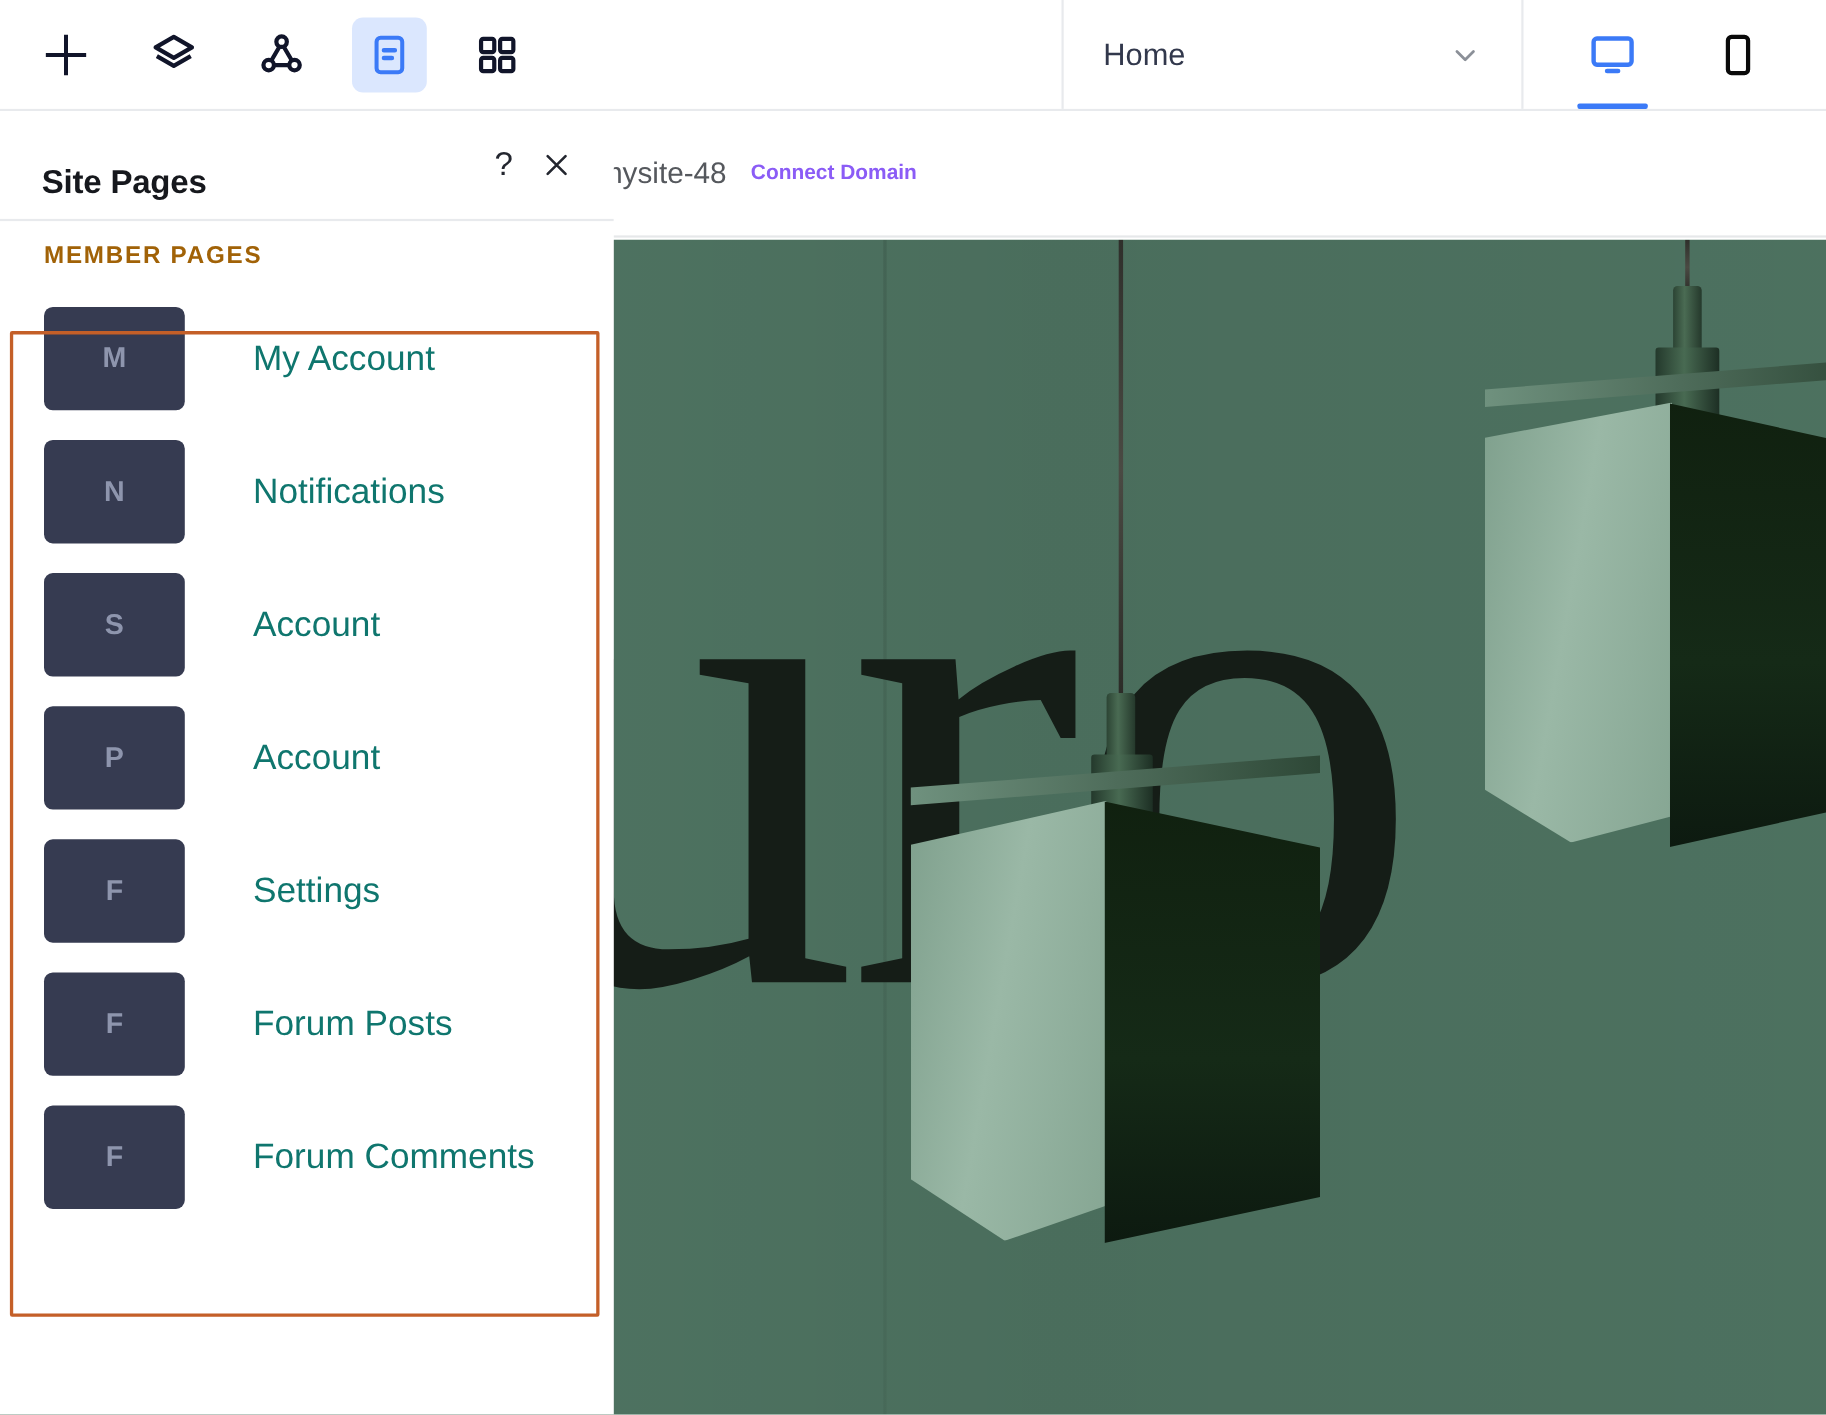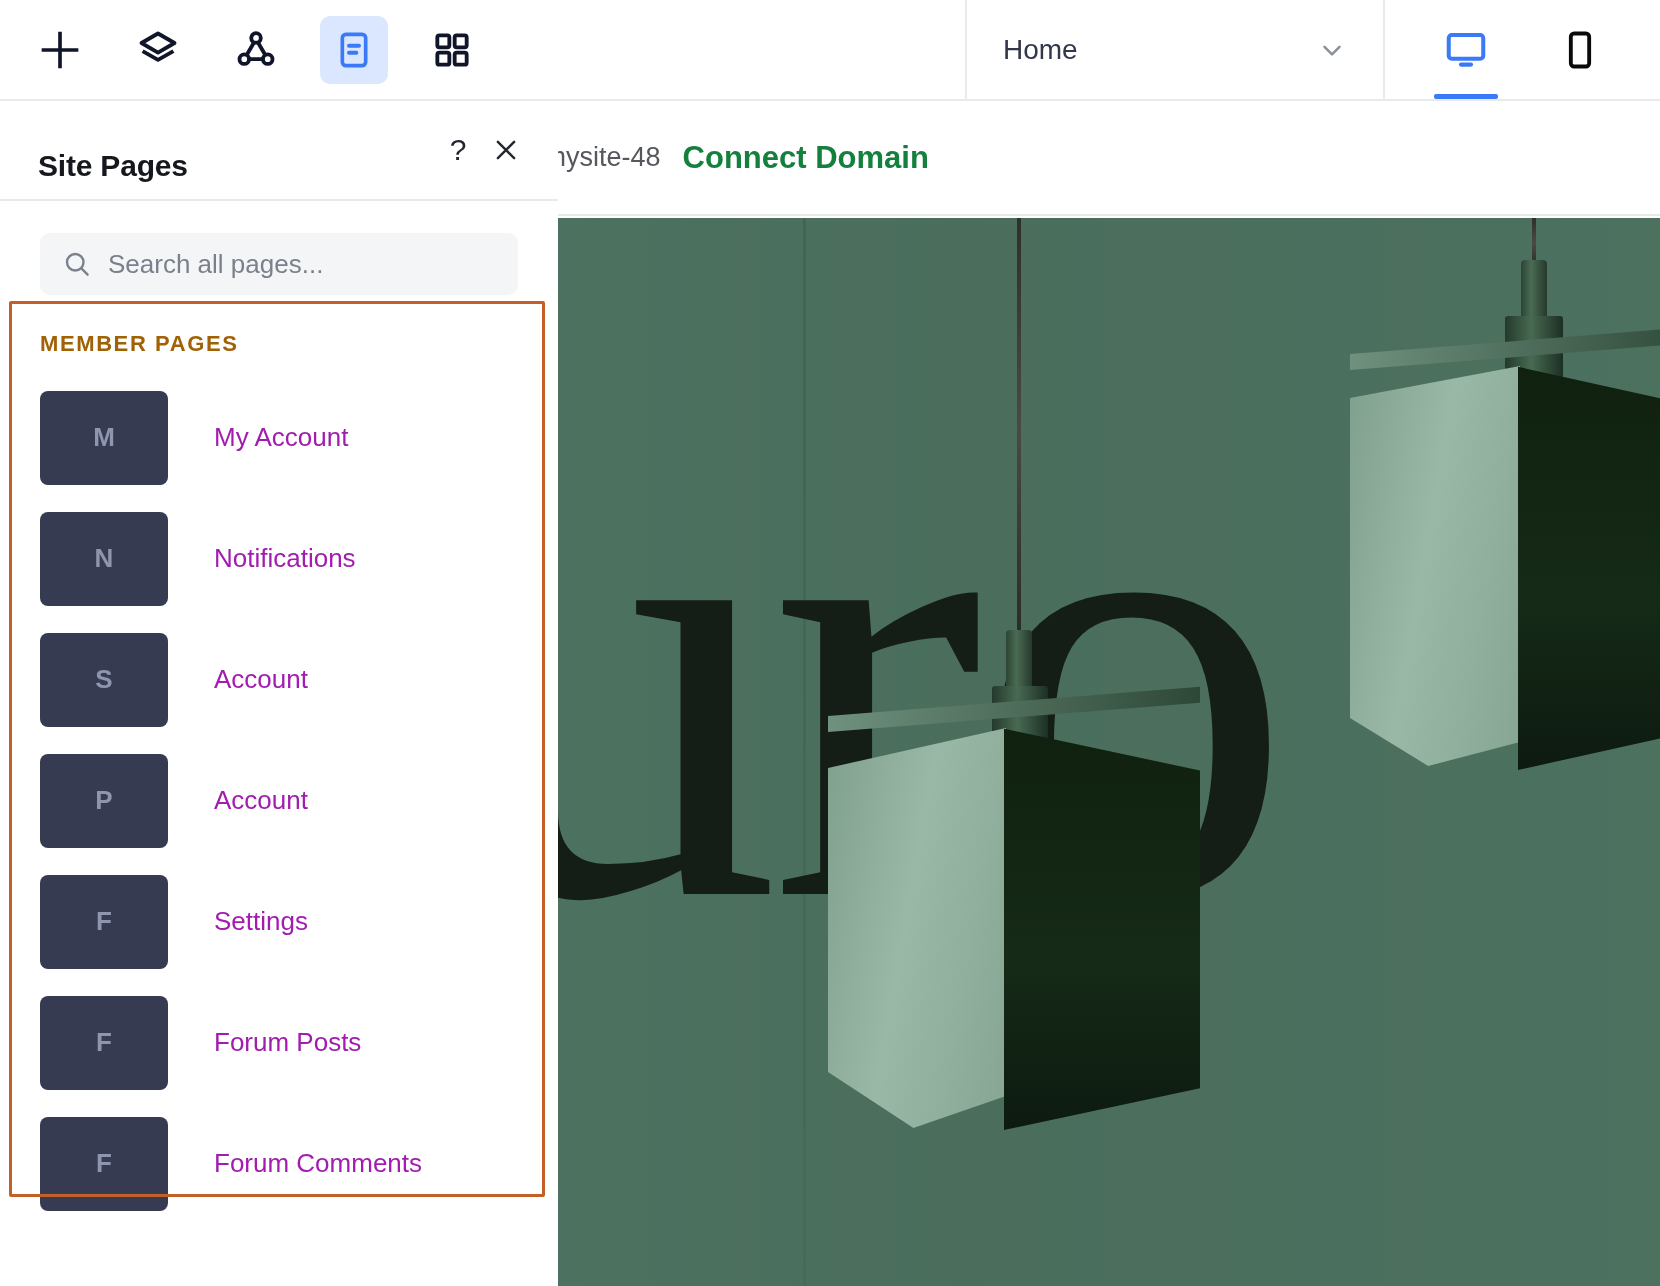--- a/index.html
+++ b/index.html
@@ -86,31 +86,31 @@
   .page-item {
     display: flex; align-items: center; gap: 46px;
     padding: 0 0 0 40px; height: 121px; cursor: pointer;
   }
   .thumb {
     width: 128px; height: 94px; border-radius: 8px; flex: none;
     background: #363b51; color: #8e95ad;
     display: flex; align-items: center; justify-content: center;
     font-size: 26px; font-weight: bold;
   }
-  .page-name { font-size: 26px; color: #a21caf; }
+  .page-name { font-size: 32px; color: #0f766e; margin-left: 16px; }
 
   
   .canvas { position: absolute; left: 0; top: 101px; right: 0; bottom: 0; background: #fff; }
   .urlbar {
     position: absolute; left: 0; top: 0; width: 1660px; height: 115px;
     background: #fff; border-bottom: 2px solid #e6e8ea;
     display: flex; align-items: center; padding-left: 455px; gap: 22px;
   }
   .url-text { font-size: 27px; color: #55585d; white-space: nowrap; }
-  .connect-link { font-size: 31px; color: #15803d; font-weight: bold; cursor: pointer; white-space: nowrap; }
+  .connect-link { font-size: 19px; color: #8b5cf6; font-weight: bold; cursor: pointer; white-space: nowrap; }
 
   .preview {
     position: absolute; left: 0; top: 117px; width: 1660px; bottom: 0;
     overflow: hidden; background: #4e7361;
   }
   .preview-inner { position: absolute; left: 0; top: 0; width: 1660px; height: 1070px; }
 
   .wall {
     position: absolute; inset: 0;
     background:
@@ -310,31 +310,20 @@
       </span>
       <span class="panel-icon-btn">
         <span>
           <svg width="30" height="30" viewBox="0 0 24 24" fill="none" stroke="#23262f" stroke-width="1.9" stroke-linecap="round">
             <path d="M5.5 5.5 L18.5 18.5 M18.5 5.5 L5.5 18.5"></path>
           </svg>
         </span>
       </span>
     </div>
 
-    <div class="search-wrap">
-      <div class="search-box">
-        <span>
-          <svg width="30" height="30" viewBox="0 0 24 24" fill="none" stroke="#7a818d" stroke-width="1.9" stroke-linecap="round">
-            <circle cx="10.6" cy="10.6" r="6.6"></circle>
-            <path d="M15.5 15.5 L20.5 20.5"></path>
-          </svg>
-        </span>
-        <input class="search-input" type="text" placeholder="Search all pages..." style="">
-      </div>
-    </div>
 
     <div class="section-label">MEMBER PAGES</div>
 
     <div class="page-list" id="page-list">
         <div class="page-item">
           <div class="thumb">M</div>
           <div class="page-name">My Account</div>
         </div>
         <div class="page-item">
           <div class="thumb">N</div>

